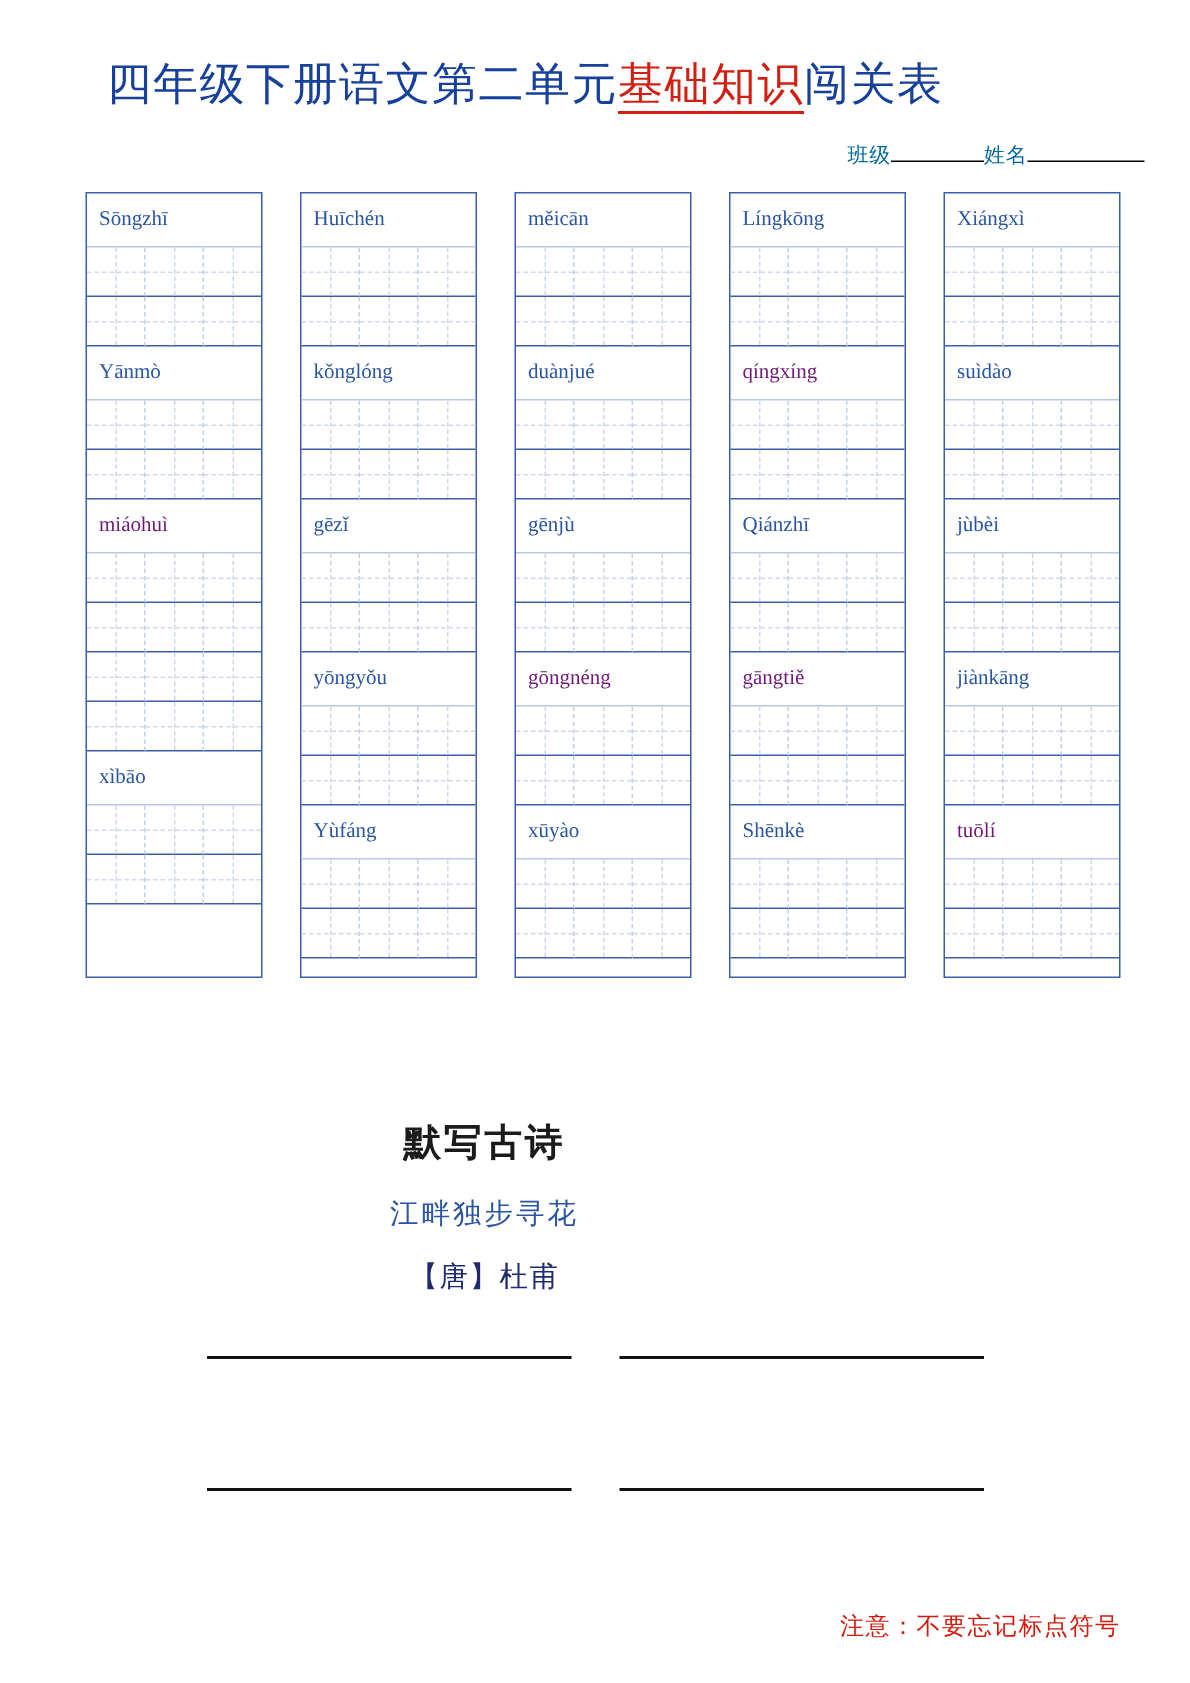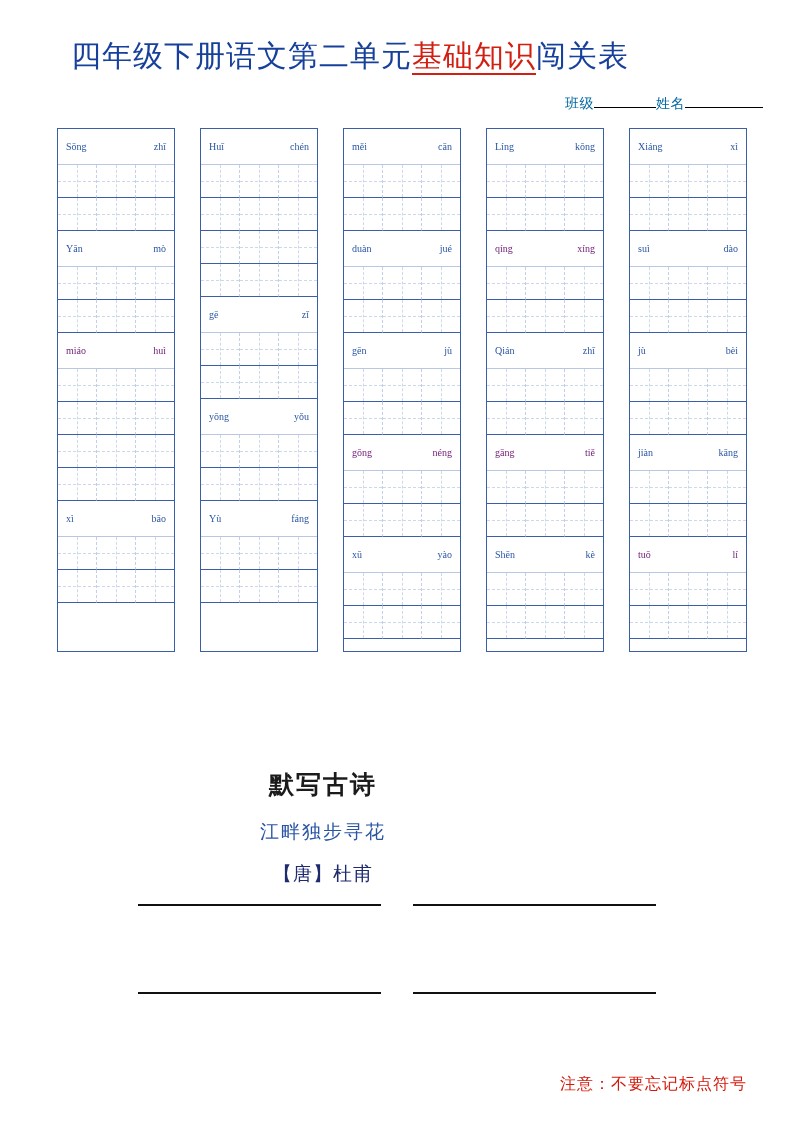--- a/index.html
+++ b/index.html
@@ -77,23 +77,23 @@
     flex-direction: column;
   }
   .group {
     display: flex;
     flex-direction: column;
   }
   .pinyin {
     height: 36px;
     display: flex;
     align-items: center;
-    justify-content: space-between;
+    justify-content: flex-start;
     font-family: "Liberation Serif", serif;
-    font-size: 10px;
+    font-size: 14px;
     color: #2a55a3;
     padding: 0 8px;
     box-sizing: border-box;
     border-bottom: 1px solid #b9c7e2;
   }
   .pinyin.fade { color: #701a75; }
   .pinyin span { display: inline-block; }
   .cell {
     flex: 1 1 0;
     border-right: 1px dashed #c3cfe6;
@@ -125,21 +125,20 @@
   .subrow .cell { border-bottom: 1px solid #3b5ea8; }
   .subrow.last .cell { border-bottom: 1px solid #3b5ea8; }
 
   
   .poem {
     position: absolute;
     top: 745px;
     left: 0;
     width: 646px;
     text-align: center;
-    margin-top: 23px;
   }
   .poem-title {
     font-size: 25px;
     font-weight: bold;
     color: #1b1b1b;
     font-family: "Liberation Serif", serif;
     letter-spacing: 2px;
   }
   .poem-sub {
     margin-top: 18px;
@@ -399,20 +398,24 @@
               <div class="hline"></div>
               <div class="vline"></div>
             </div>
             <div class="cell">
               <div class="hline"></div>
               <div class="vline"></div>
             </div>
           </div>
       </div>
       <div class="group">
+        <div class="pinyin">
+          <span>kǒng</span>
+          <span>lóng</span>
+        </div>
         <div class="subrow">
             <div class="cell">
               <div class="hline"></div>
               <div class="vline"></div>
             </div>
             <div class="cell">
               <div class="hline"></div>
               <div class="vline"></div>
             </div>
             <div class="cell">

